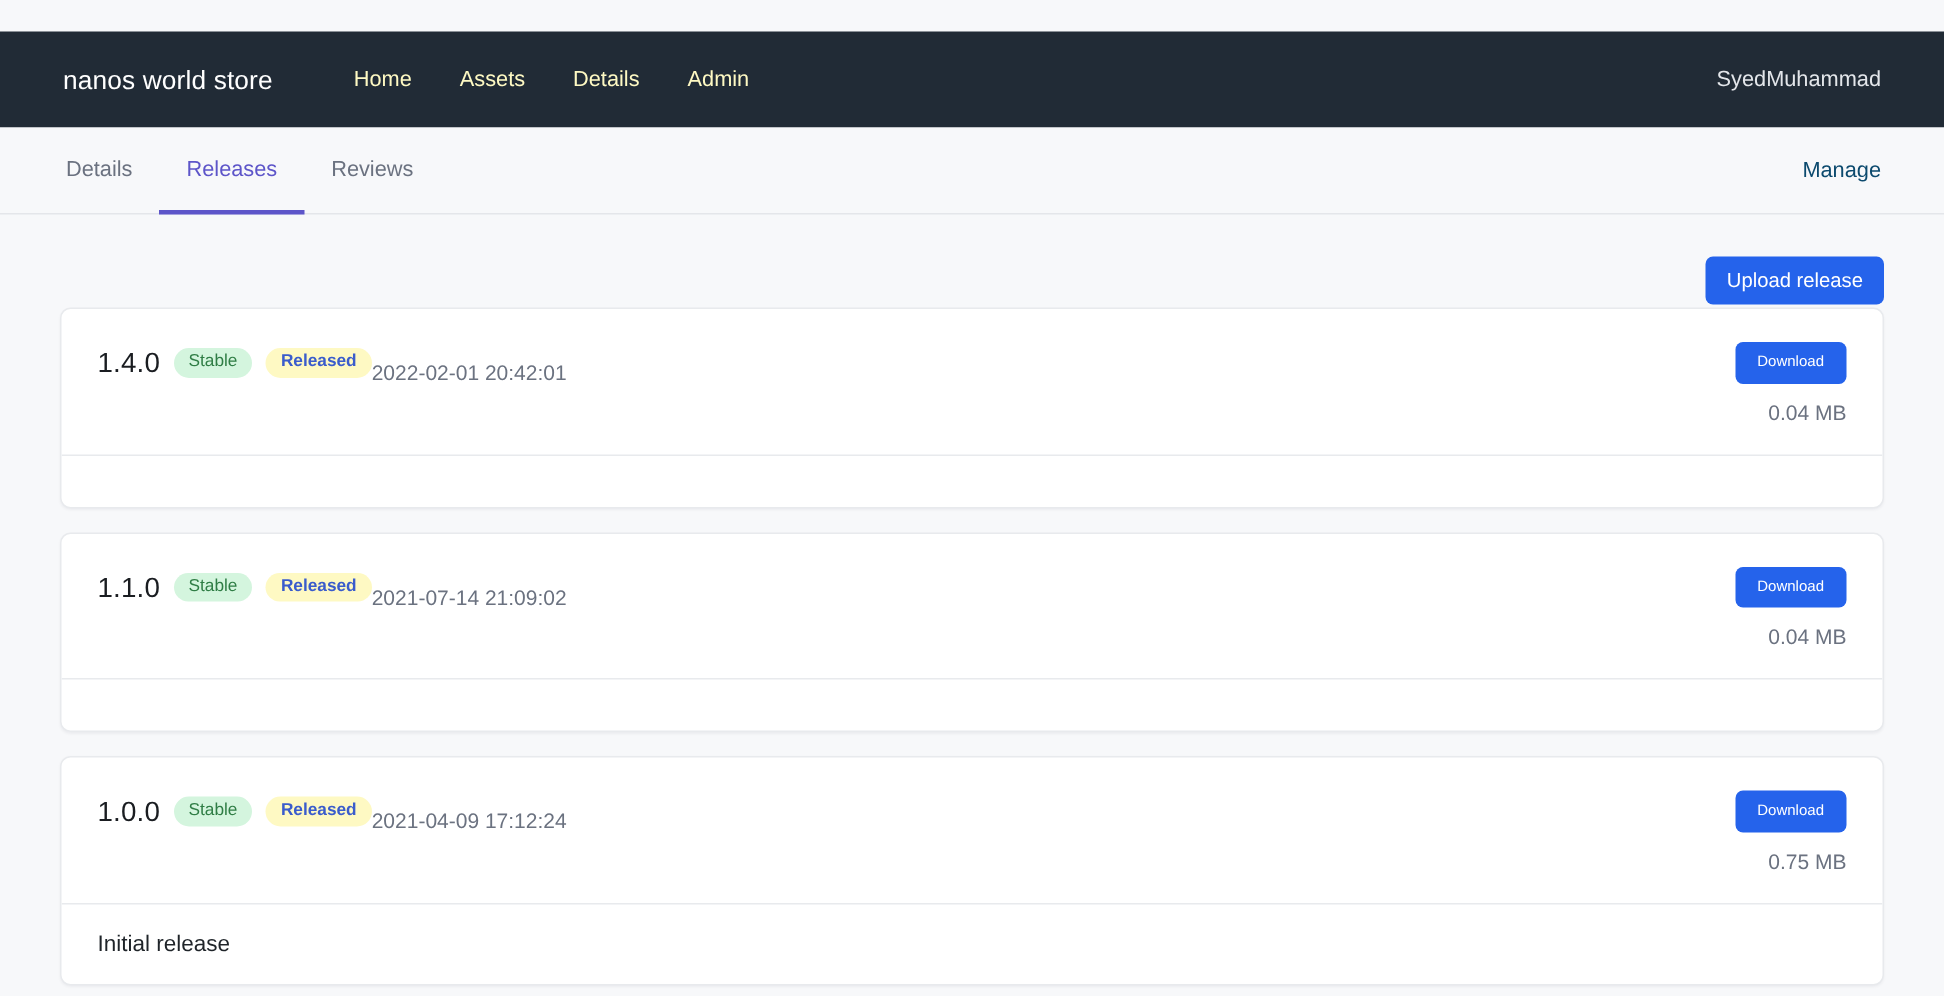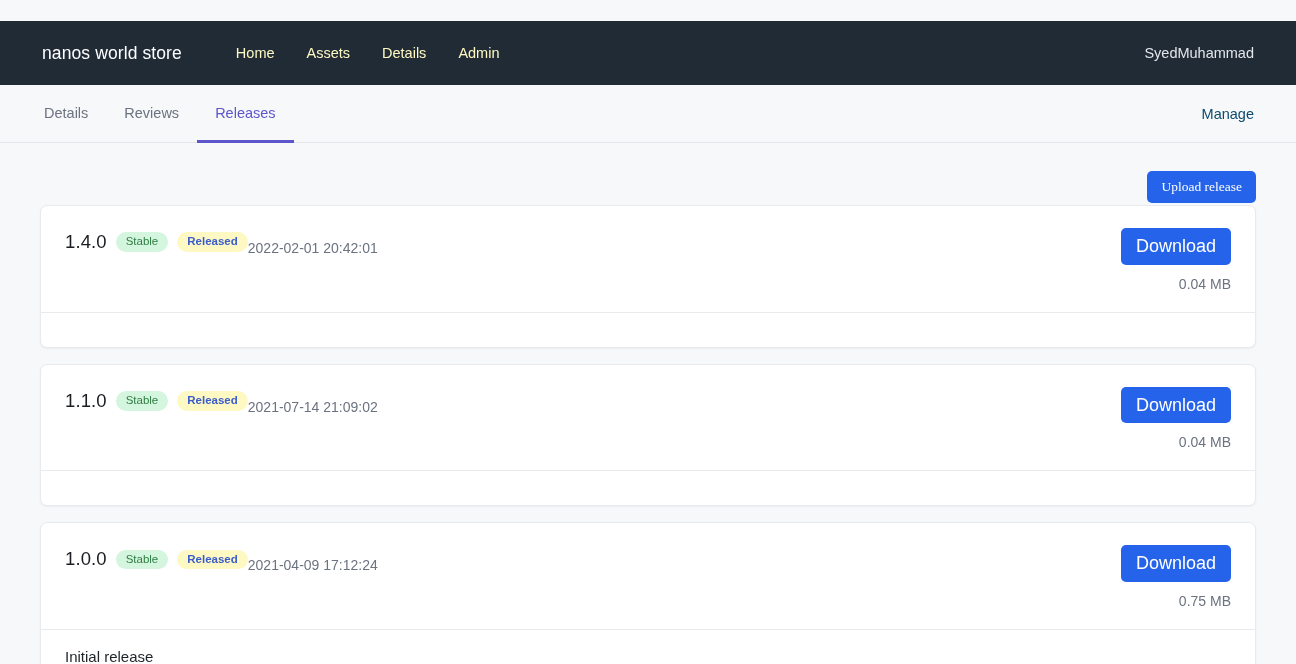--- a/index.html
+++ b/index.html
@@ -86,21 +86,21 @@
     height: 62px;
     display: flex;
     align-items: center;
     justify-content: flex-end;
   }
   .btn-primary {
     background: #2563eb;
     color: #ffffff;
     border: none;
     border-radius: 5px;
-    font-family: Liberation Serif, serif;
+    font-family: Liberation Sans, sans-serif;
     font-size: 13.5px;
     padding: 8px 14px;
     cursor: pointer;
     white-space: nowrap;
     line-height: 1.15;
     margin-top: 26px;
   }
 
   
   .card {
@@ -144,21 +144,21 @@
     display: flex;
     flex-direction: column;
     align-items: flex-end;
   }
   .btn-download {
     background: #2563eb;
     color: #ffffff;
     border: none;
     border-radius: 5px;
     font-family: inherit;
-    font-size: 18px;
+    font-size: 10px;
     padding: 8px 15px;
     cursor: pointer;
     white-space: nowrap;
     line-height: 1.15;
   }
   .filesize {
     margin-top: 11px;
     font-size: 14px;
     color: #6b7280;
     white-space: nowrap;
@@ -185,22 +185,22 @@
       <a class="nav-link" href="#">Details</a>
       <a class="nav-link" href="#">Admin</a>
     </div>
     <div class="nav-spacer"></div>
     <a class="nav-user" href="#">SyedMuhammad</a>
   </div>
 
   <div class="tabbar">
     <div class="tabs">
       <div class="tab">Details</div>
+      <div class="tab active">Releases</div>
       <div class="tab">Reviews</div>
-      <div class="tab active">Releases</div>
     </div>
     <div class="tabbar-spacer"></div>
     <a class="manage-link" href="#">Manage</a>
   </div>
 
   <div class="content">
 
     <div class="toolbar">
       <button class="btn-primary">Upload release</button>
     </div>

